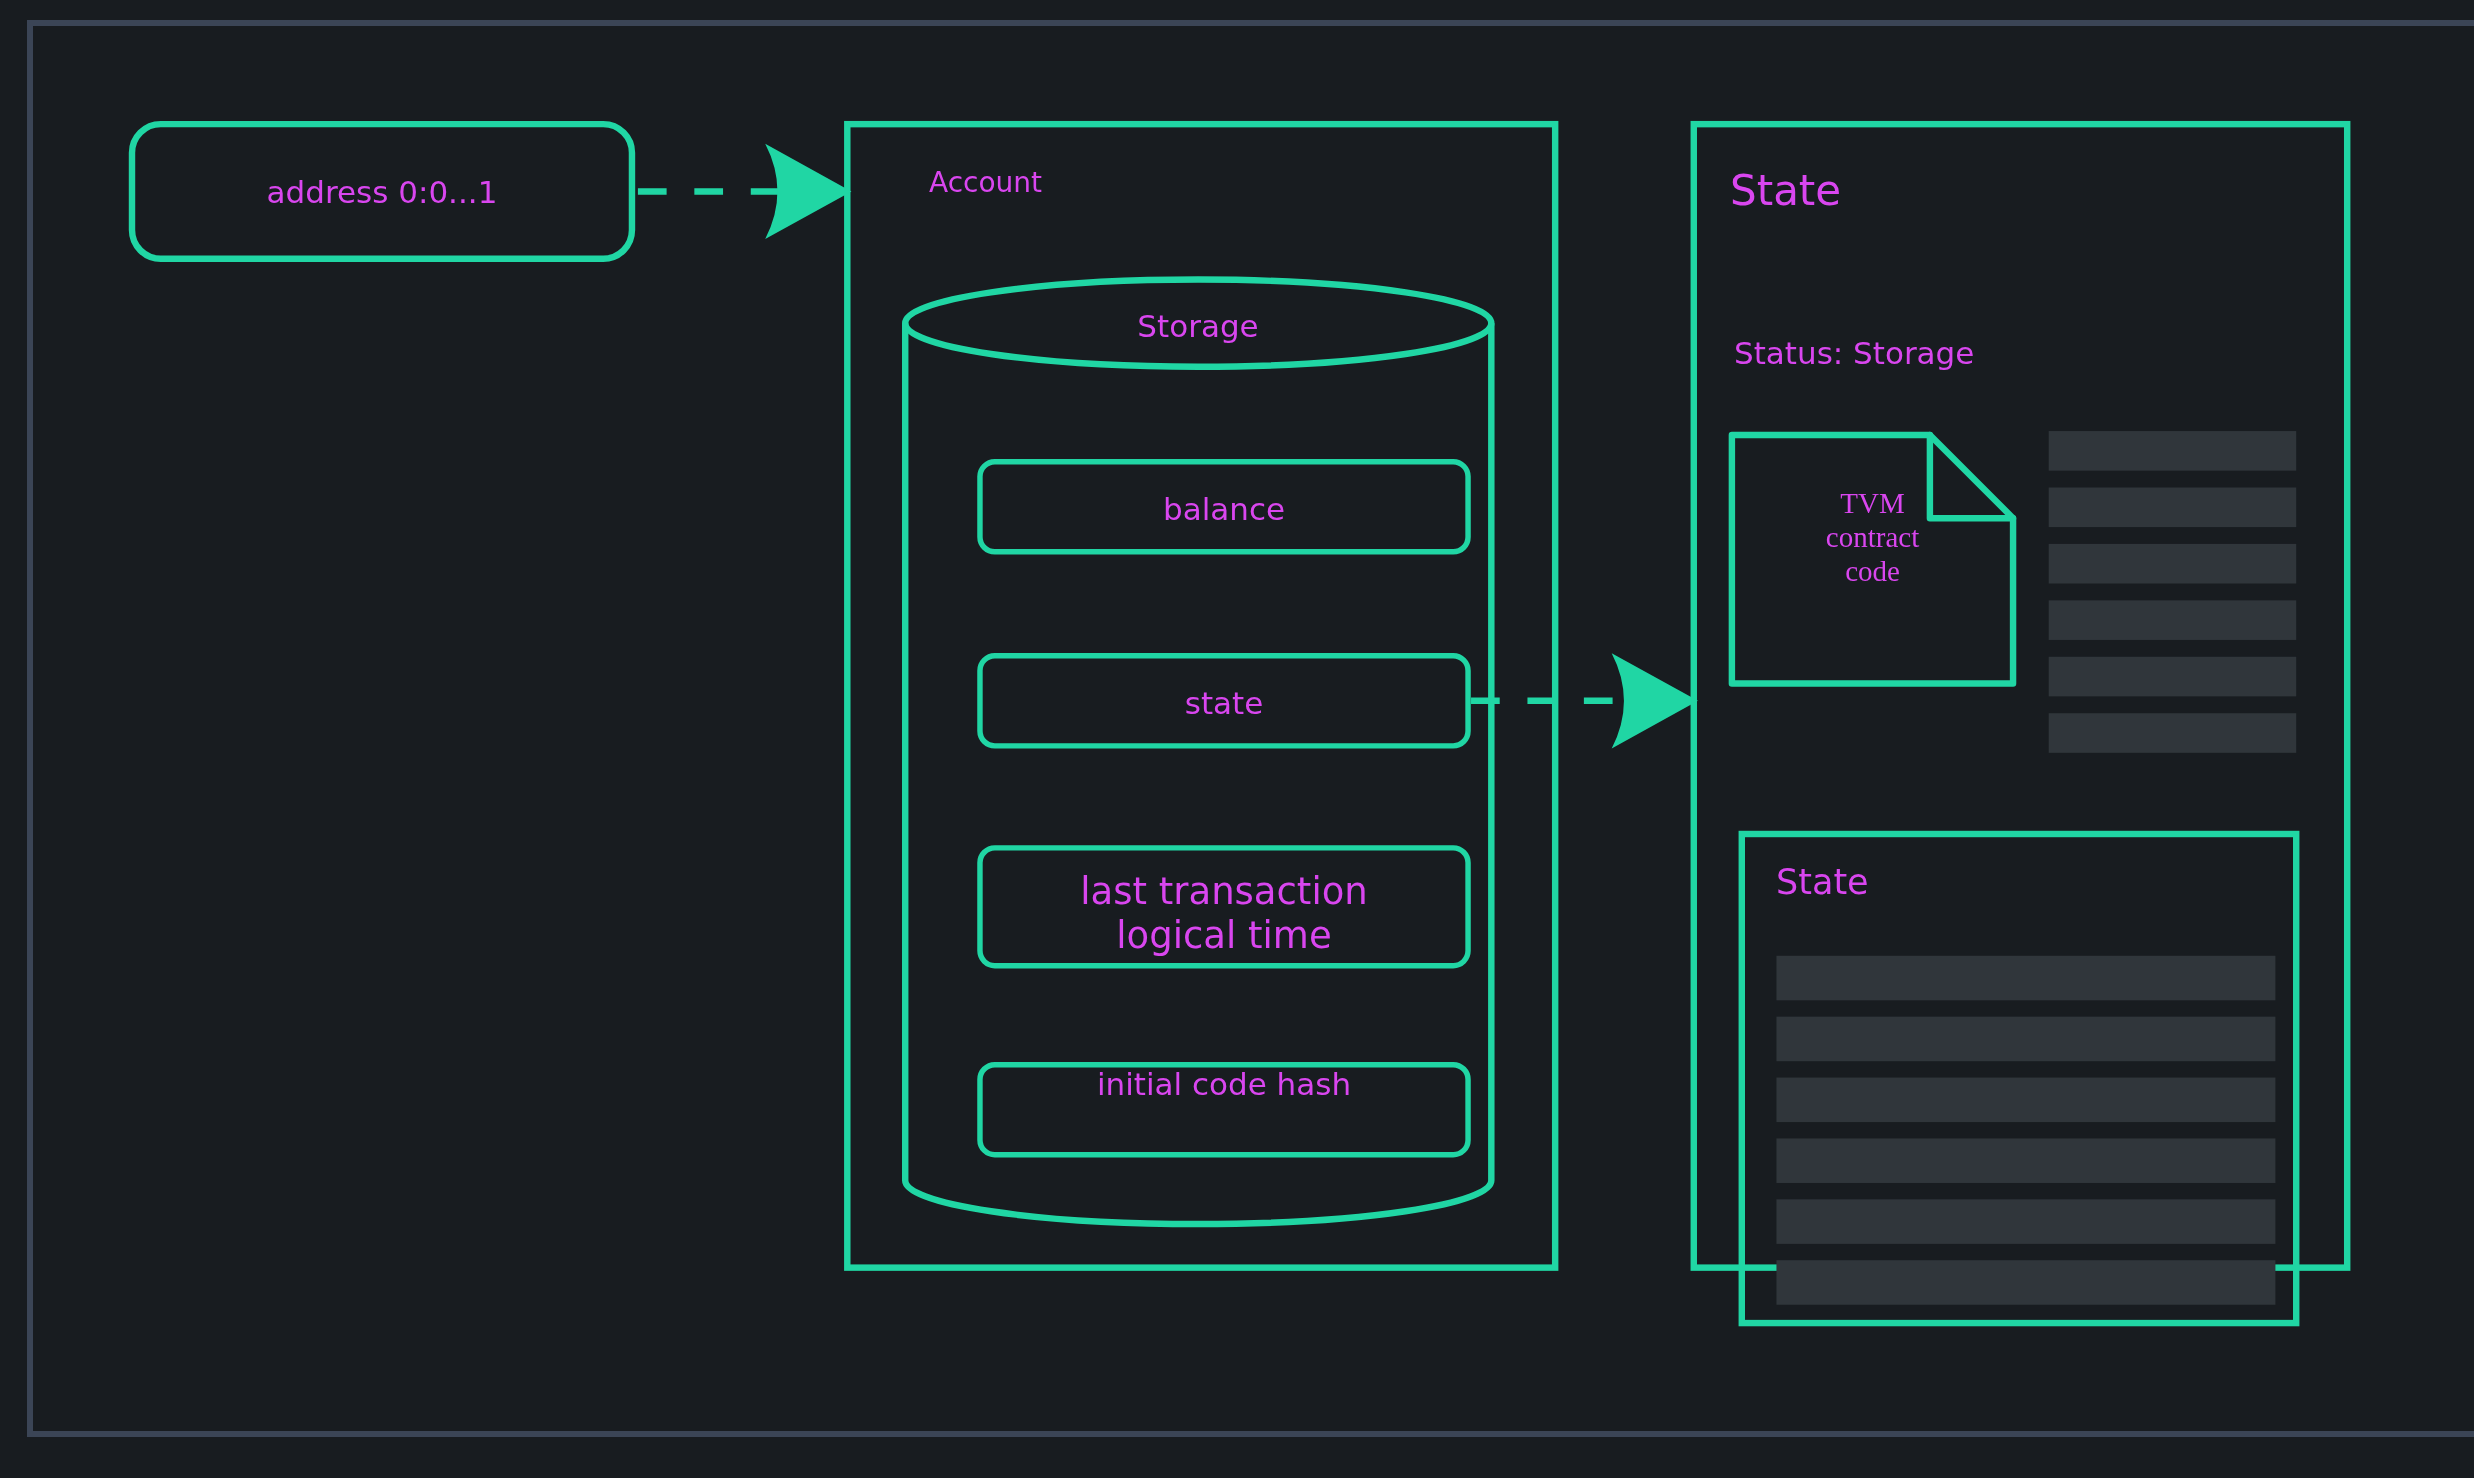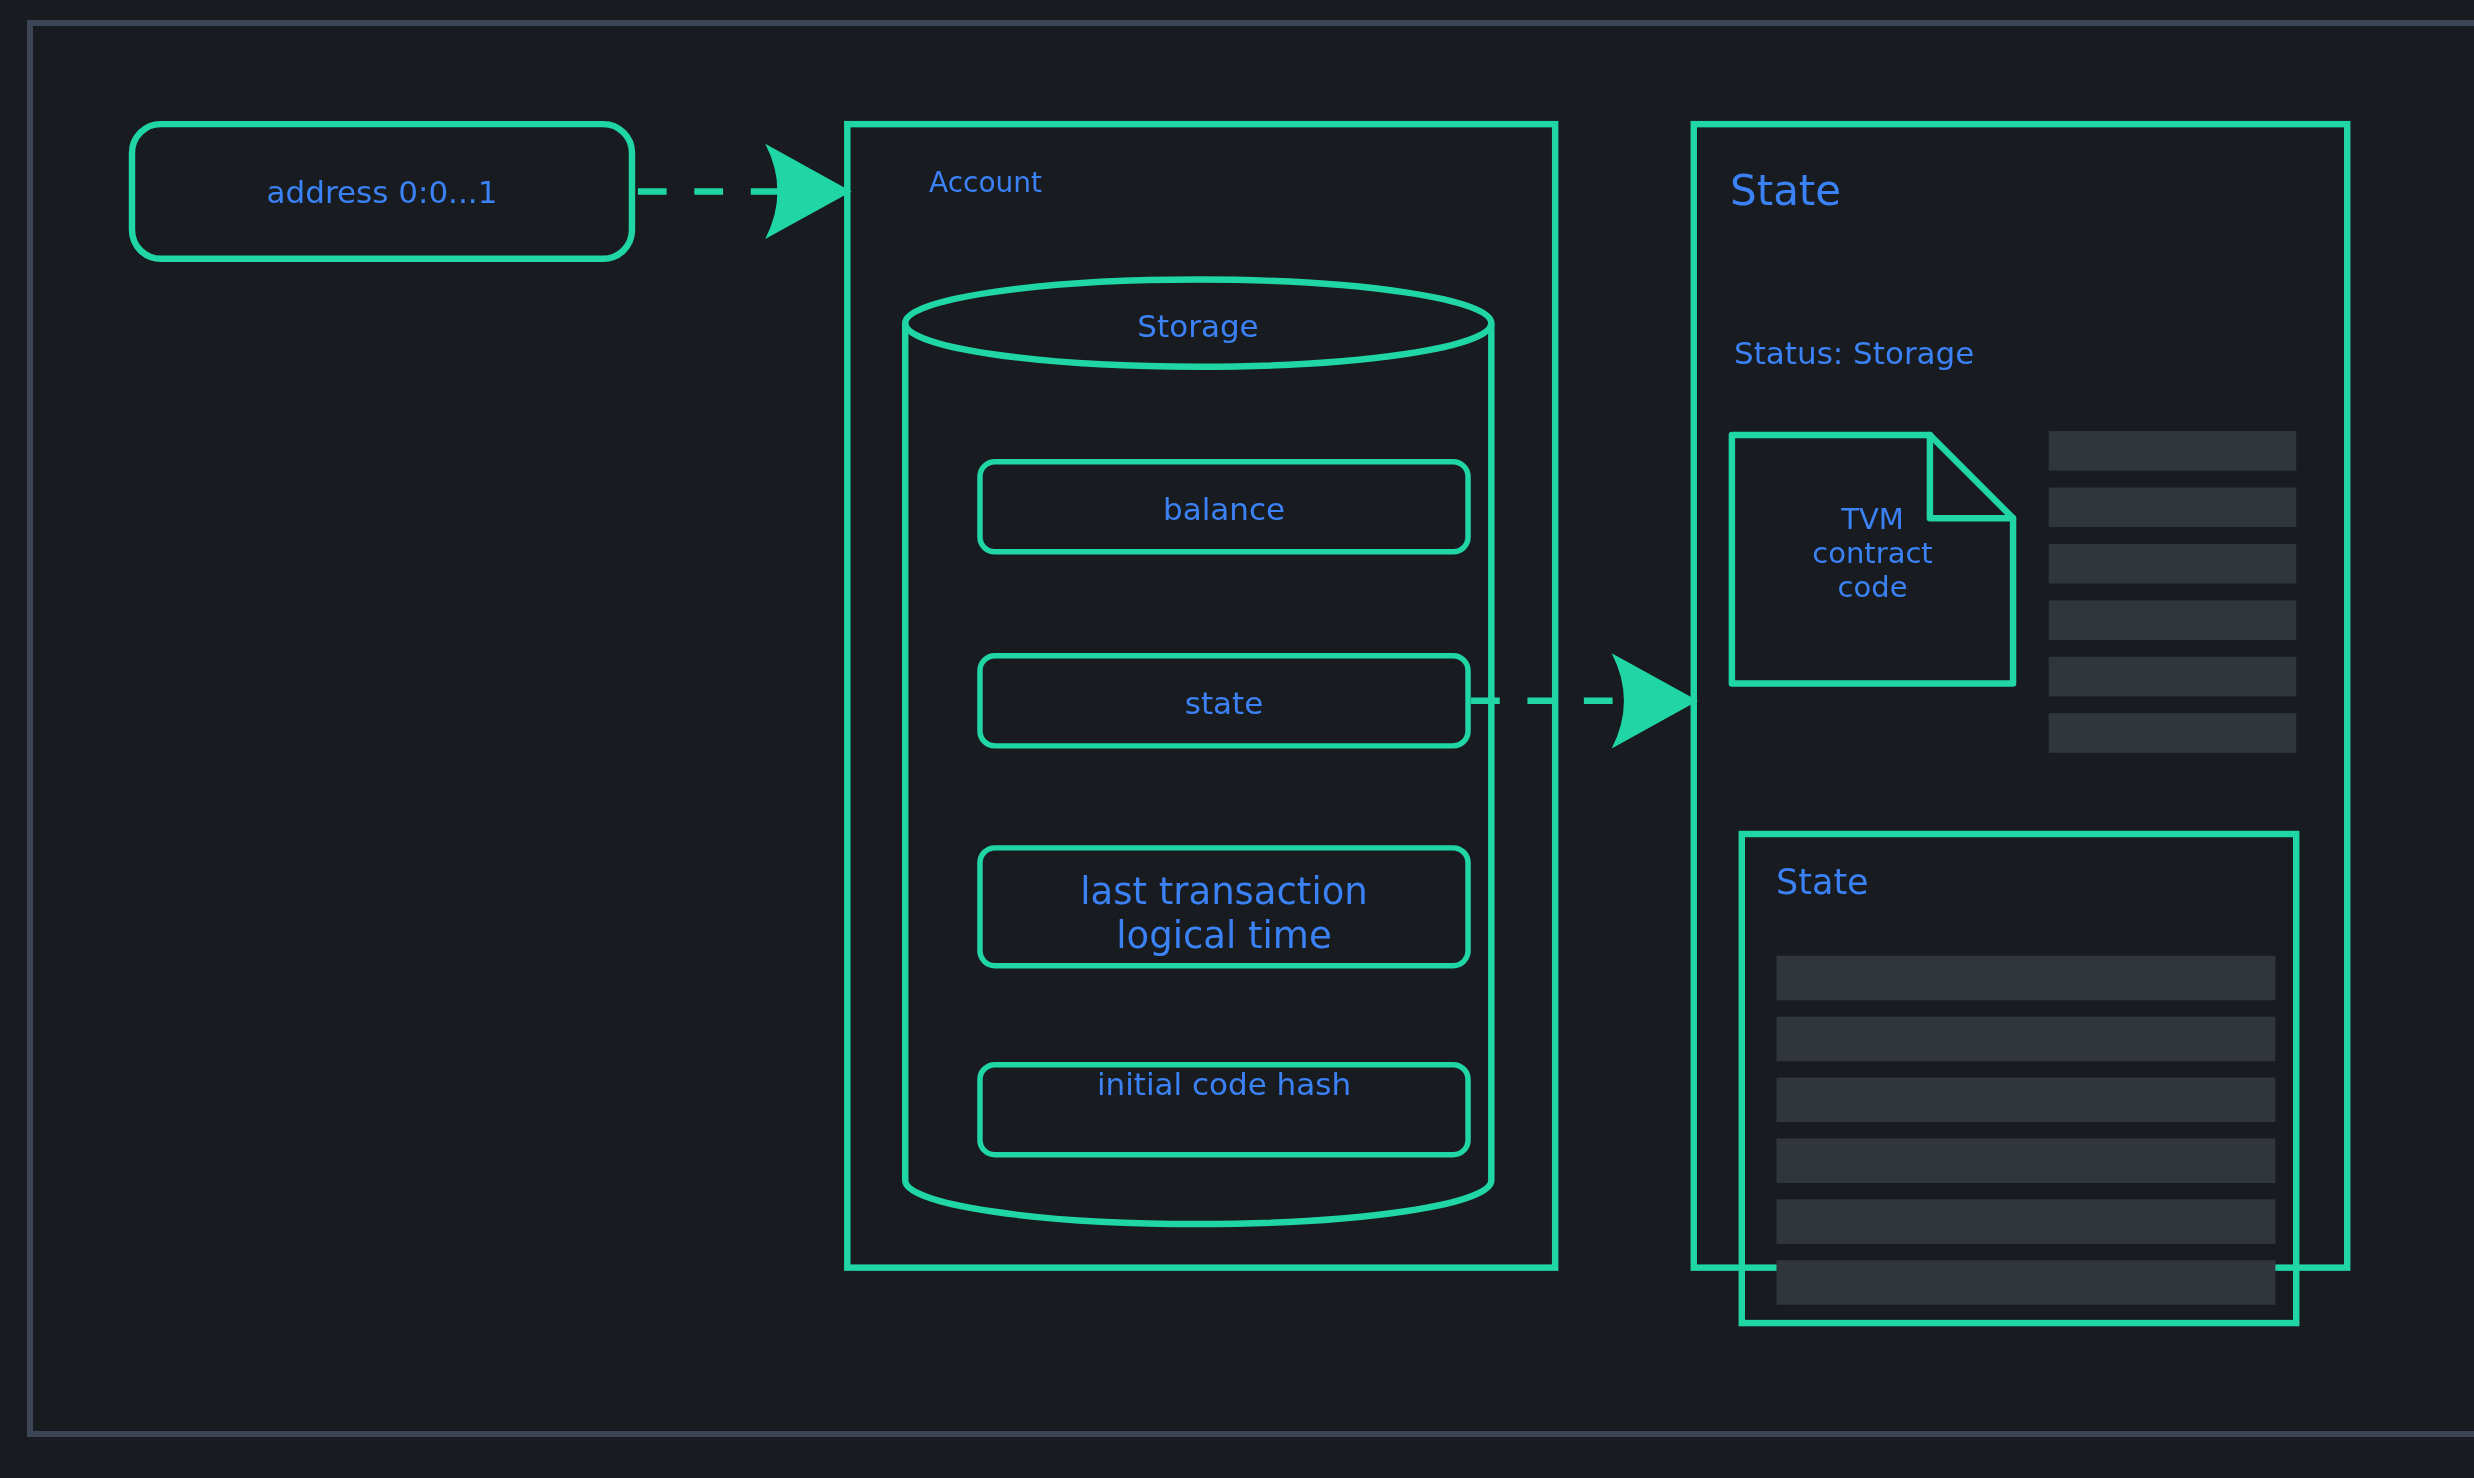--- a/index.html
+++ b/index.html
@@ -32,21 +32,21 @@
   svg.layer {
     position: absolute;
     left: 0; top: 0;
     width: 2582px;
     height: 1417px;
     overflow: visible;
     pointer-events: none;
   }
   .lbl {
     position: absolute;
-    color: #3b82f6;
+    color: #d946ef;
     font-family: "DejaVu Sans", sans-serif;
     white-space: pre;
     line-height: 1.18;
     text-align: center;
   }
   .lbl.left { text-align: left; }
 </style>
 </head>
 <body>
 
@@ -138,21 +138,21 @@
 
     <div class="lbl" style="left:947px; top:844px; width:488px; font-size:37px;">last transaction
 logical time</div>
 
     <div class="lbl" style="left:947px; top:1040px; width:488px; font-size:31px;">initial code hash</div>
 
     <div class="lbl left" style="left:1697px; top:140px; width:445px; font-size:42px;">State</div>
 
     <div class="lbl left" style="left:1701px; top:309px; width:445px; font-size:31px;">Status: Storage</div>
 
-    <div class="lbl" style="left:1699px; top:476px; width:281px; font-size:29px;">TVM
+    <div class="lbl" style="left:1699px; top:460px; width:281px; font-size:29px;font-family:Liberation Serif, serif;">TVM
 contract
 code</div>
 
     <div class="lbl left" style="left:1743px; top:836px; width:445px; font-size:35px;">State</div>
 
   </div>
 </div>
 
 
 </body></html>

